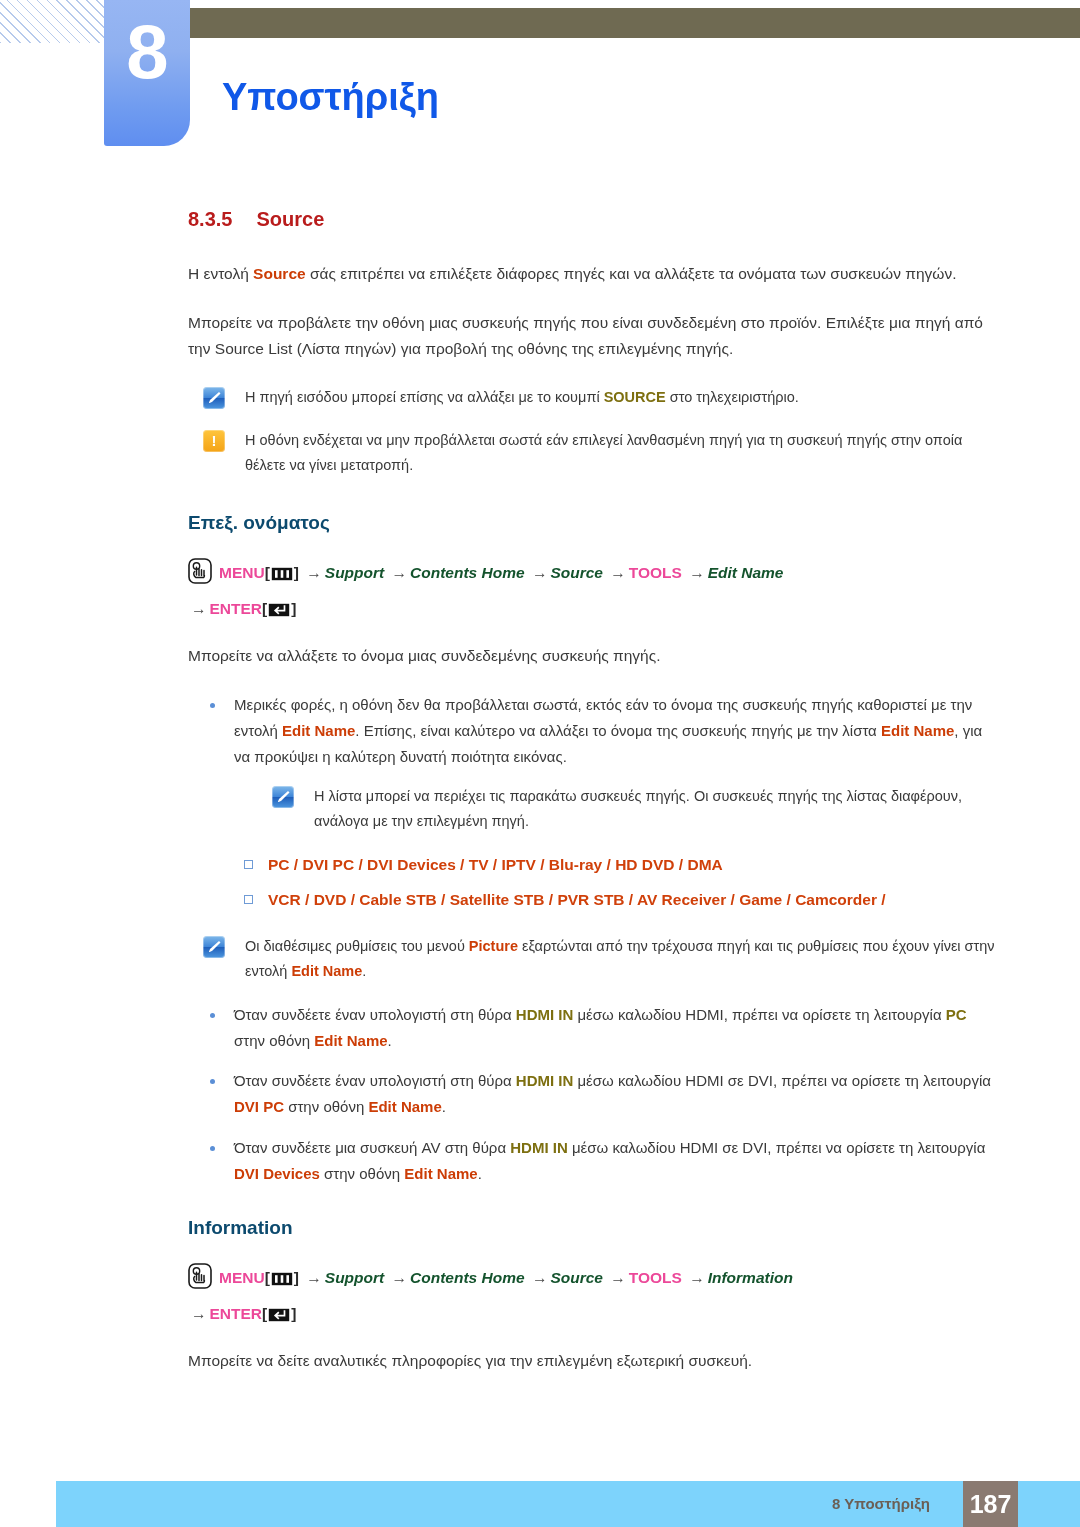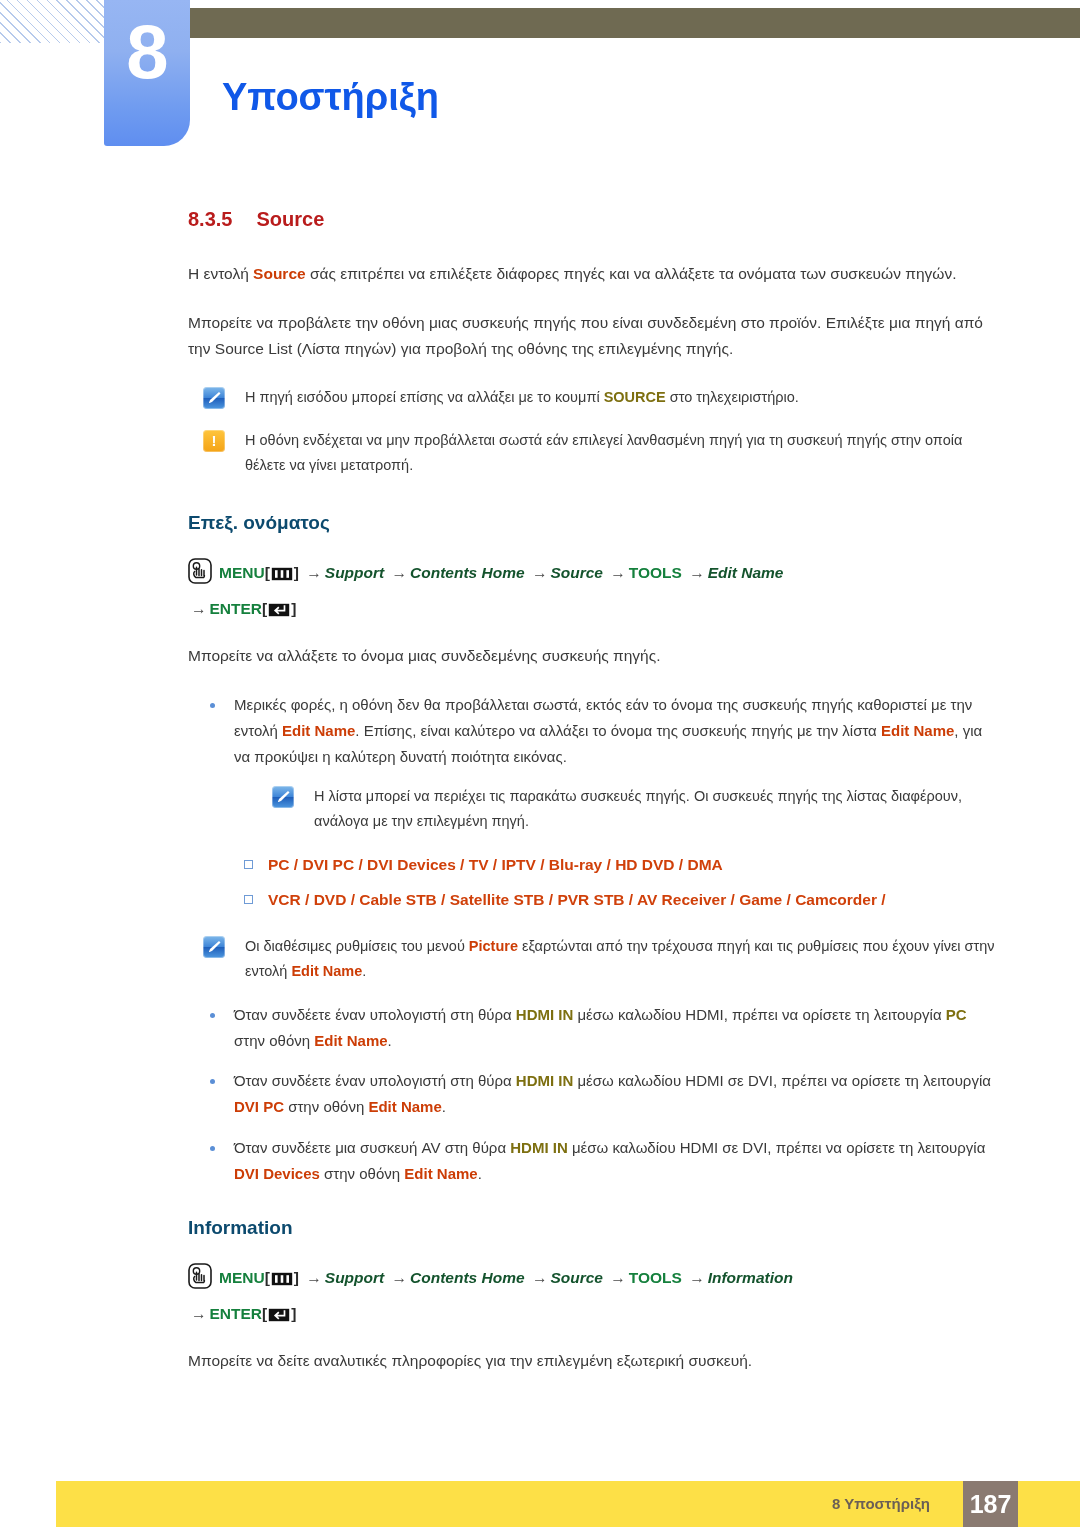--- a/index.html
+++ b/index.html
@@ -149,21 +149,21 @@
     font-weight: bold;
     line-height: 1.95;
     margin: 0 0 16px 0;
     color: #cc3d06;
   }
   .menu-path .hand-icon {
     display: inline-block;
     vertical-align: -6px;
     margin-right: 7px;
   }
-  .olive-txt { color: #15803d; }
+  .olive-txt { color: #ec4899; }
   .orange-txt { color: #14532d; font-style: italic; }
   .arrow { color: #4a4a4a; font-weight: normal; padding: 0 3px; }
   .brk { color: #2b2b2b; font-weight: bold; }
   .key-ico { display: inline-block; vertical-align: -3px; margin: 0 1px; }
 
   
   ul.bullets { list-style: none; margin: 0 0 8px 0; padding: 0; }
   ul.bullets > li {
     position: relative;
     padding-left: 46px;
@@ -203,21 +203,21 @@
   b.ora { color: #cc3d06; font-weight: bold; }
   b.gld { color: #7d6f10; font-weight: bold; }
 
   
   .footer-bar {
     position: absolute;
     left: 56px;
     top: 1481px;
     width: 1024px;
     height: 46px;
-    background: #fde047;
+    background: #7dd3fc;
   }
   .footer-label {
     position: absolute;
     right: 150px;
     top: 14px;
     font-size: 15px;
     font-weight: bold;
     color: #6b5f55;
     white-space: nowrap;
   }

